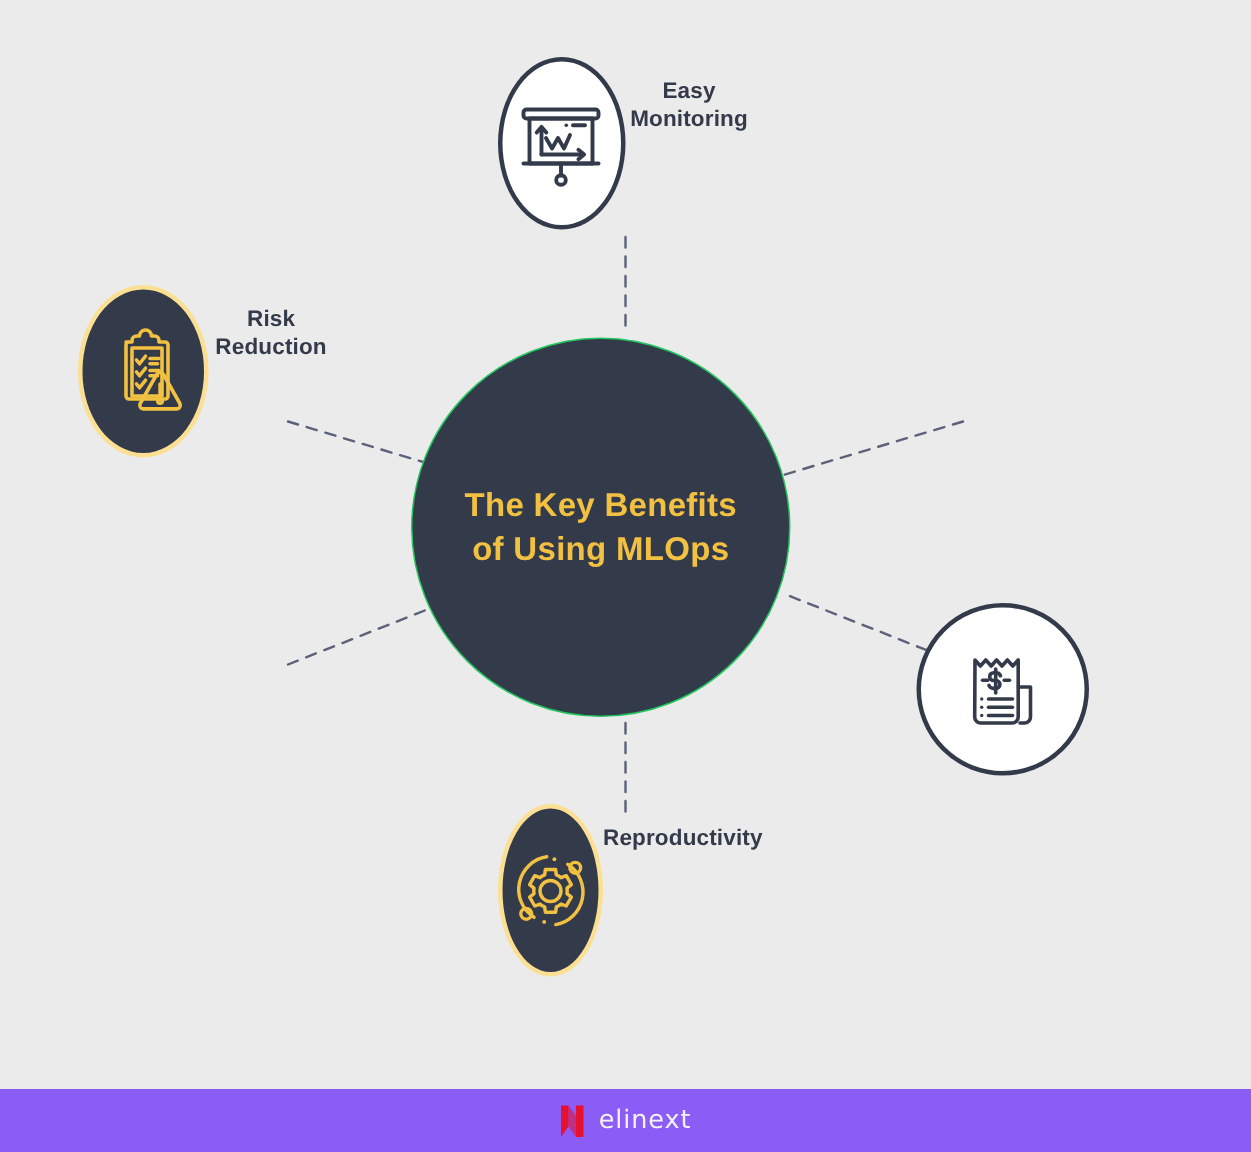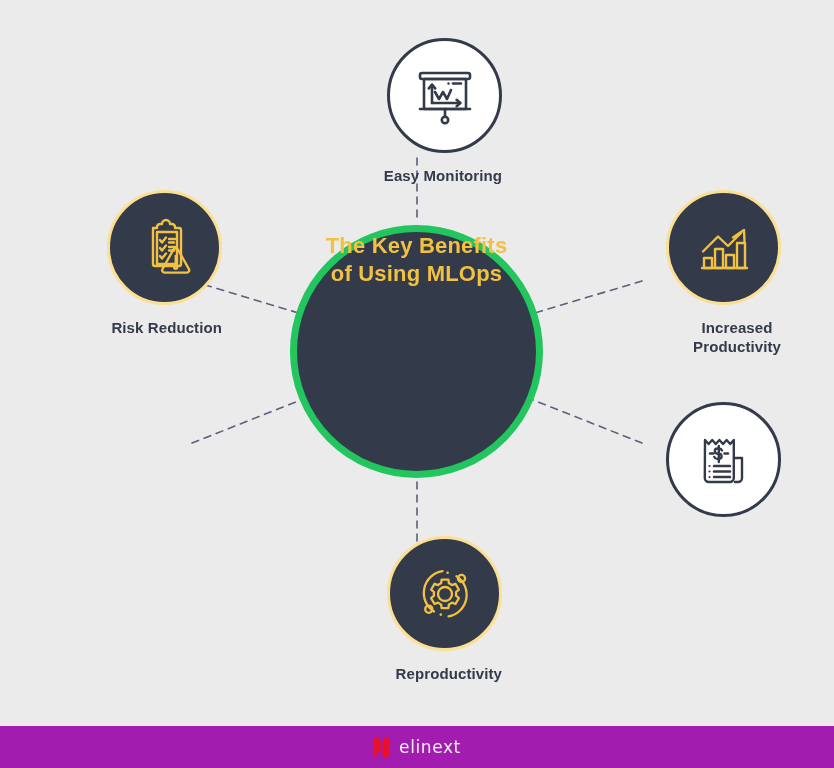--- a/index.html
+++ b/index.html
@@ -26,50 +26,50 @@
     left: 0;
     top: 0;
     width: 834px;
     height: 726px;
     pointer-events: none;
   }
 
   
   .hub {
     position: absolute;
-    left: 290px;
+    left: 274px;
     top: 225px;
     width: 253px;
     height: 253px;
     border-radius: 50%;
     background: #333a4a;
-    border: 7px solid #22c55e;
+    border: 1px solid #22c55e;
     box-sizing: border-box;
     display: flex;
-    align-items: flex-start;
+    align-items: center;
     justify-content: center;
     text-align: center;
   }
   .hub-title {
     color: #f2c141;
     font-size: 22px;
     font-weight: bold;
     line-height: 1.28;
     letter-spacing: 0.2px;
     padding: 0 18px;
     white-space: pre-line;
   }
 
   
   .node {
     position: absolute;
     width: 170px;
     display: flex;
-    flex-direction: column;
-    align-items: flex-end;
+    flex-direction: row;
+    align-items: flex-start;
   }
   .node-circle {
     width: 115px;
     height: 115px;
     border-radius: 50%;
     box-sizing: border-box;
     display: flex;
     align-items: center;
     justify-content: center;
   }
@@ -105,21 +105,21 @@
   #node-cheaper-model        { left: 611px; top: 402px; }
   #node-reproductivity       { left: 332px; top: 536px; }
 
   
   .footer {
     position: absolute;
     left: 0;
     top: 726px;
     width: 834px;
     height: 42px;
-    background: #a21caf;
+    background: #8b5cf6;
     display: flex;
     align-items: center;
     justify-content: center;
     gap: 9px;
   }
   .footer-logo-mark { display: block; }
   .footer-logo-text {
     color: #f2f2f2;
     font-size: 17px;
     letter-spacing: 0.6px;
@@ -184,37 +184,20 @@
           <line x1="36" y1="34.5" x2="41" y2="34.5"></line>
           <path d="M40.5 33.5 a2.6 2.6 0 0 1 4.4 0 l11 19.5 a2.4 2.4 0 0 1 -2.2 3.6 h-22 a2.4 2.4 0 0 1 -2.2 -3.6 z"></path>
           <line x1="42.7" y1="40" x2="42.7" y2="47"></line>
           <circle cx="42.7" cy="51.3" r="1.5"></circle>
         </g>
       </svg>
     </div>
     <div class="node-label">Risk Reduction</div>
   </div>
 
-  <div class="node" id="node-increased-productivity">
-    <div class="node-circle dark">
-      <svg class="node-icon" viewBox="0 0 64 64" xmlns="http://www.w3.org/2000/svg">
-        <g fill="none" stroke="#f2c141" stroke-width="2.4" stroke-linecap="round" stroke-linejoin="round">
-          <line x1="10" y1="52" x2="55" y2="52"></line>
-          <rect x="12" y="42" width="8" height="10"></rect>
-          <rect x="23" y="33" width="8" height="19"></rect>
-          <rect x="34" y="39" width="8" height="13"></rect>
-          <rect x="45" y="27" width="8" height="25"></rect>
-          <polyline points="11,35.5 15,31.5 26,20.5 36,30 49,17"></polyline>
-          <polyline points="41,21.5 52,14 52.5,25.5"></polyline>
-        </g>
-      </svg>
-    </div>
-    <div class="node-label">Increased
-Productivity</div>
-  </div>
 
 
   <div class="node" id="node-cheaper-model">
     <div class="node-circle light">
       <svg class="node-icon" viewBox="0 0 64 64" xmlns="http://www.w3.org/2000/svg">
         <g fill="none" stroke="#333a4a" stroke-width="2.4" stroke-linecap="round" stroke-linejoin="round">
           <path d="M42 30 h8 v20 a4 4 0 0 1 -4 4 h-3"></path>
           <path d="M13 12 l3.6 4 l3.6 -4 l3.6 4 l3.6 -4 l3.6 4 l3.6 -4 l3.6 4 l3.6 -4 v38 a4 4 0 0 1 -4 4 h-21 a4 4 0 0 1 -4 -4 z"></path>
           <line x1="18" y1="25.5" x2="21.5" y2="25.5"></line>
           <line x1="32.5" y1="25.5" x2="36" y2="25.5"></line>

